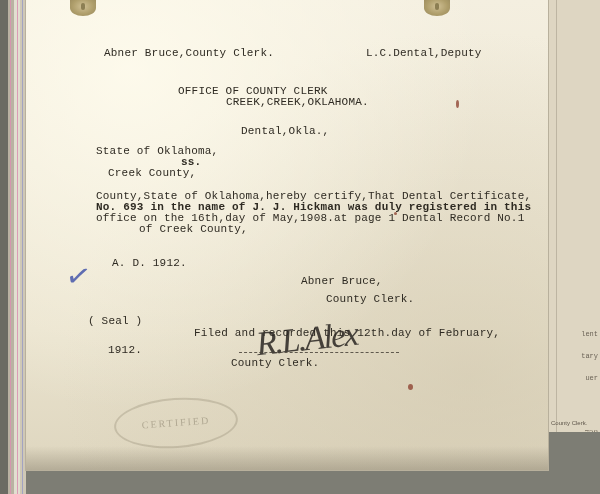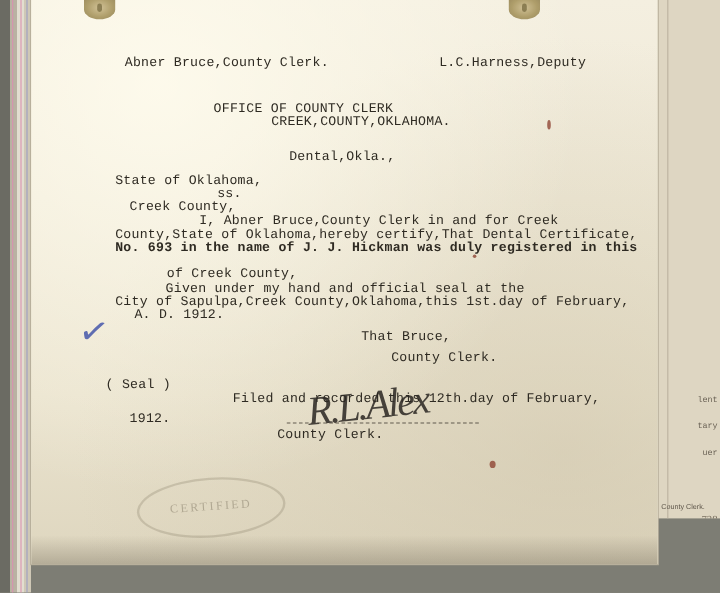--- a/index.html
+++ b/index.html
@@ -212,41 +212,39 @@
     <div class="rs-line" style="top:352px;">tary</div>
     <div class="rs-line" style="top:374px;">uer</div>
     <div class="rs-num">738</div>
     <div class="rs-bottom">County Clerk.</div>
   </div>
 
   <div class="doc">
     <div class="doc-tint"></div>
 
     <div class="t" style="left:78px; top:48px;">Abner Bruce,County Clerk.</div>
-    <div class="t" style="left:340px; top:48px;">L.C.Harness,Deputy</div>
+    <div class="t" style="left:340px; top:48px;">L.C.Dental,Deputy</div>
 
     <div class="t" style="left:152px; top:86px;">OFFICE OF COUNTY CLERK</div>
-    <div class="t" style="left:200px; top:97px;">CREEK,COUNTY,OKLAHOMA.</div>
+    <div class="t" style="left:200px; top:97px;">CREEK,CREEK,OKLAHOMA.</div>
 
     <div class="t" style="left:215px; top:126px;">Dental,Okla.,</div>
 
     <div class="t" style="left:70px; top:146px;">State of Oklahoma,</div>
-    <div class="t" style="left:155px; top:157px;">ss.</div>
+    <div class="t" style="left:155px; top:157px;font-weight:bold;">ss.</div>
     <div class="t" style="left:82px; top:168px;">Creek County,</div>
 
-    <div class="t" style="left:140px; top:180px;">I, Abner Bruce,County Clerk in and for Creek</div>
     <div class="t" style="left:70px; top:191px;">County,State of Oklahoma,hereby certify,That Dental Certificate,</div>
     <div class="t" style="left:70px; top:202px;font-weight:bold;">No. 693 in the name of J. J. Hickman was duly registered in this</div>
+    <div class="t" style="left:70px; top:213px;">office on the 16th,day of May,1908.at page 1 Dental Record No.1</div>
     <div class="t" style="left:70px; top:224px;margin-left:43px;">of Creek County,</div>
 
-    <div class="t" style="left:112px; top:236px;">Given under my hand and official seal at the</div>
-    <div class="t" style="left:70px; top:247px;">City of Sapulpa,Creek County,Oklahoma,this 1st.day of February,</div>
     <div class="t" style="left:70px; top:258px;margin-left:16px;">A. D. 1912.</div>
 
-    <div class="t" style="left:275px; top:276px;">That Bruce,</div>
+    <div class="t" style="left:275px; top:276px;">Abner Bruce,</div>
     <div class="t" style="left:300px; top:294px;">County Clerk.</div>
 
     <div class="t" style="left:62px; top:316px;">( Seal )</div>
 
     <div class="t" style="left:168px; top:328px;">Filed and recorded this 12th.day of February,</div>
     <div class="t" style="left:82px; top:345px;">1912.</div>
 
     <div class="signature">R.L.Alex</div>
     <div class="sig-rule"></div>
     <div class="t" style="left:205px; top:358px;">County Clerk.</div>

